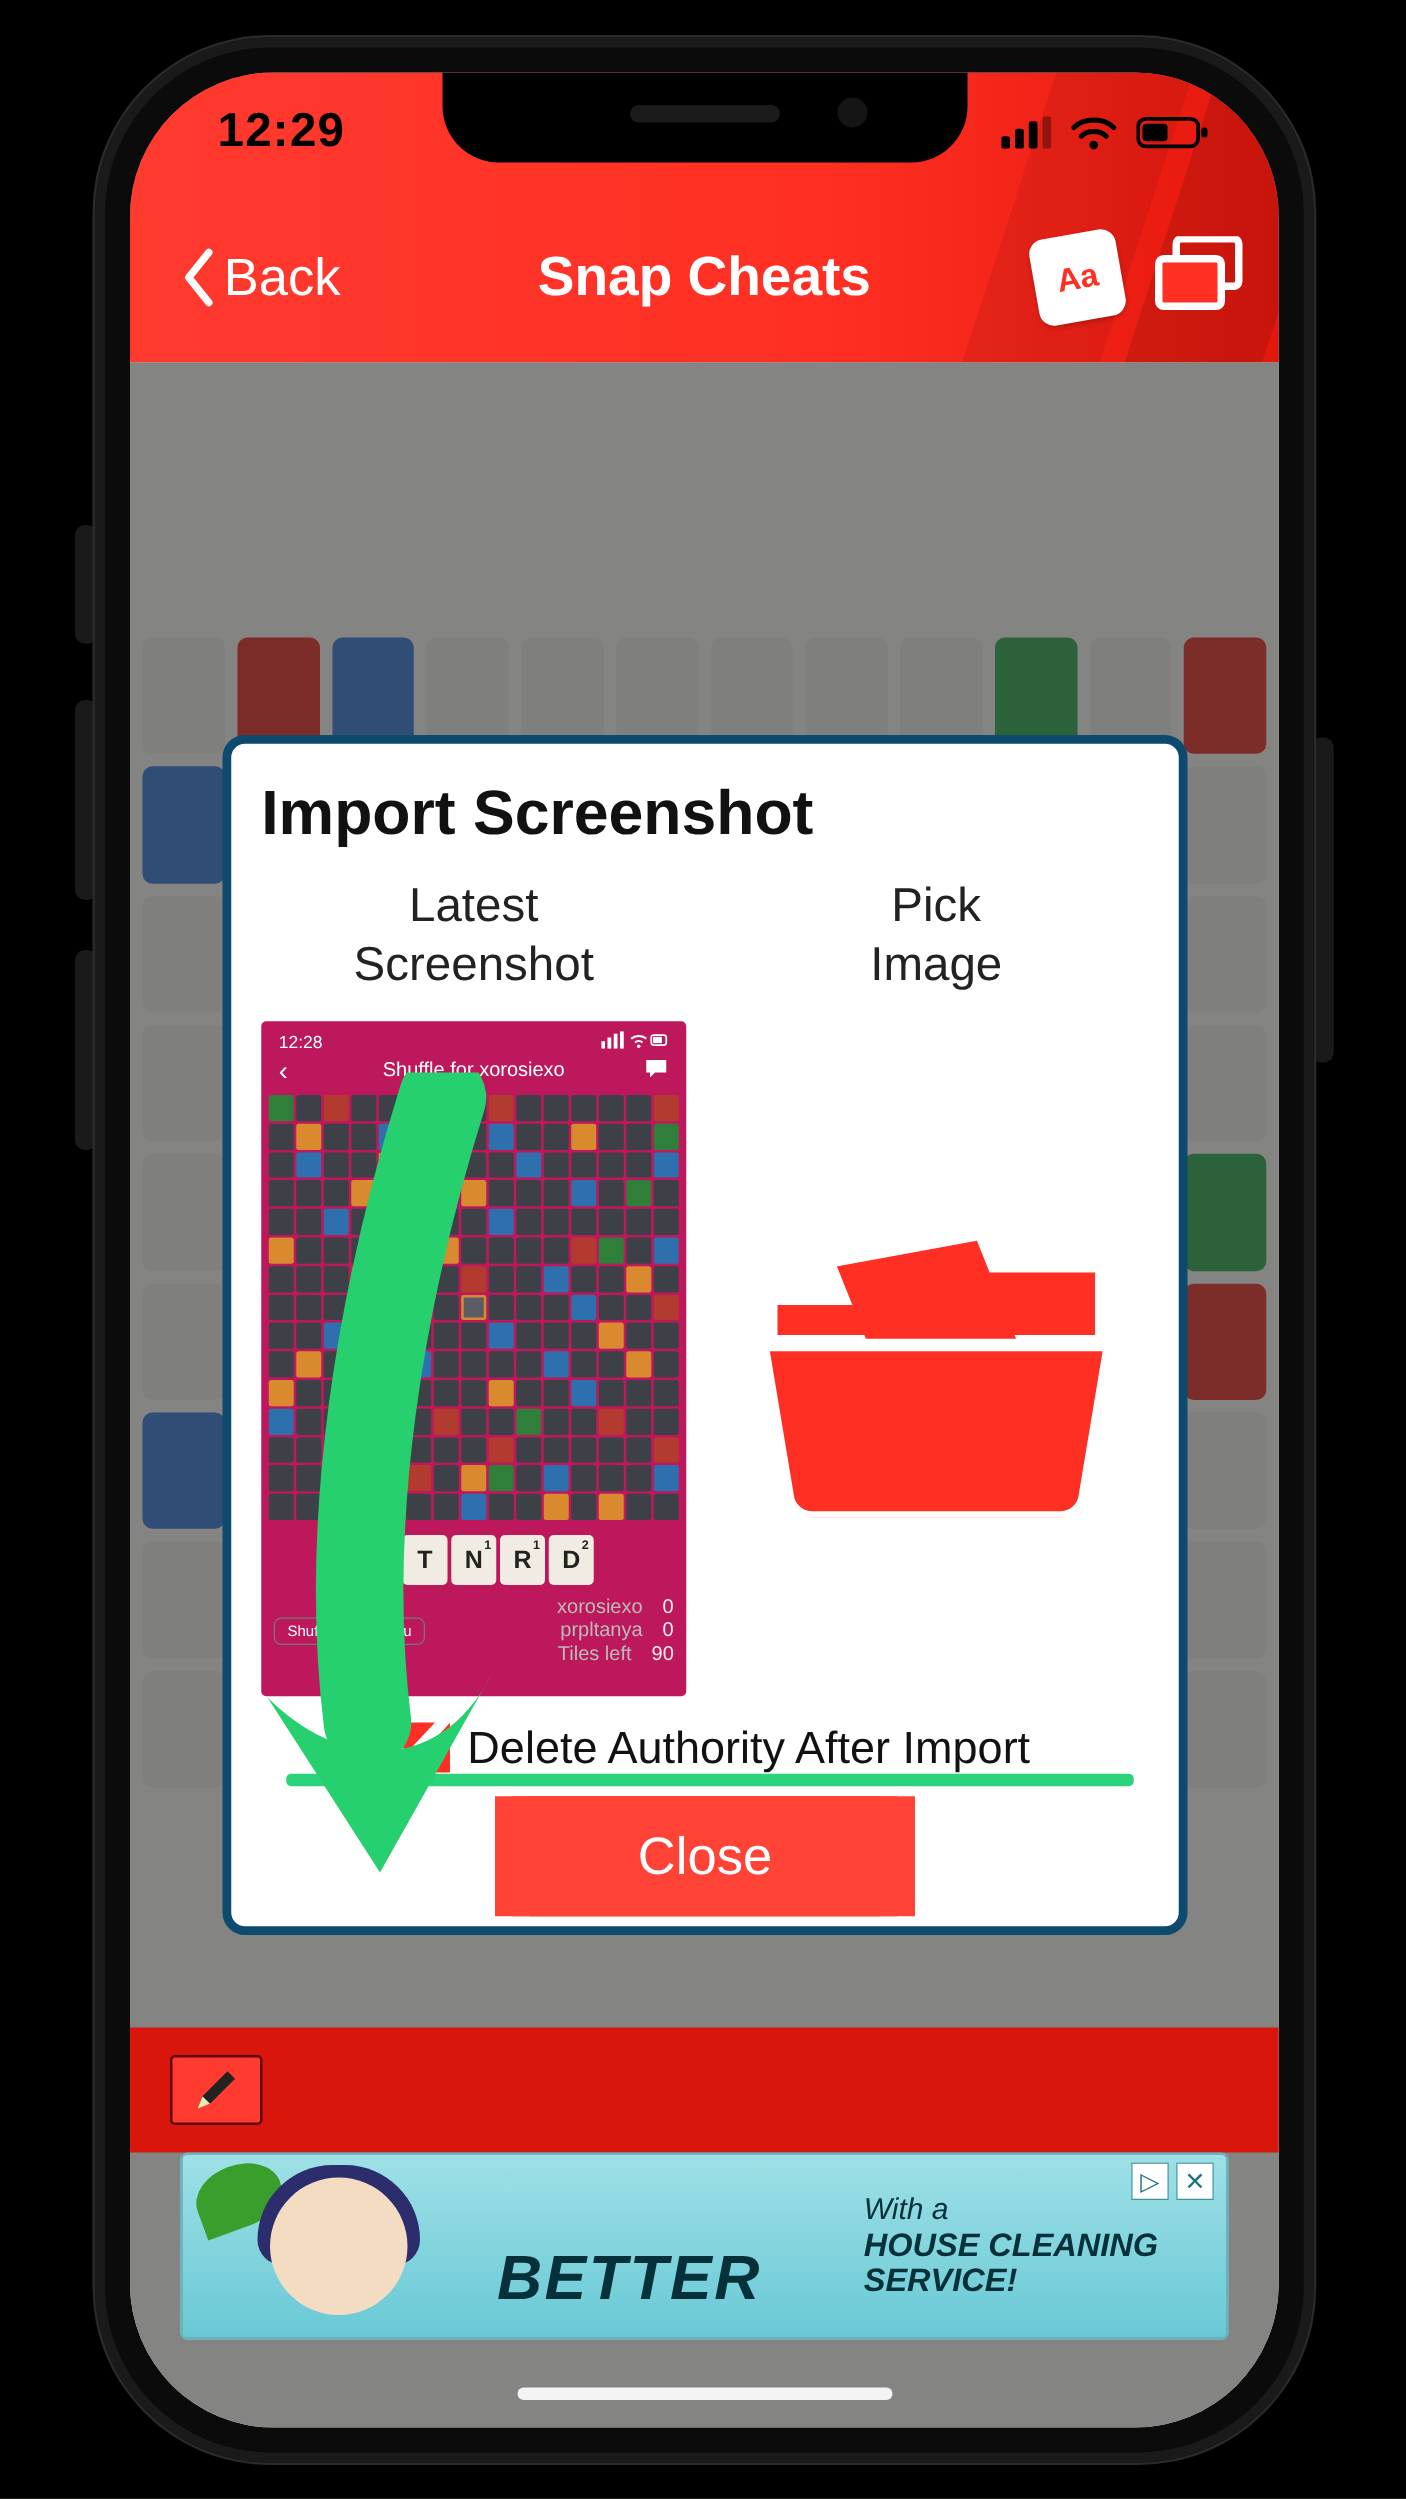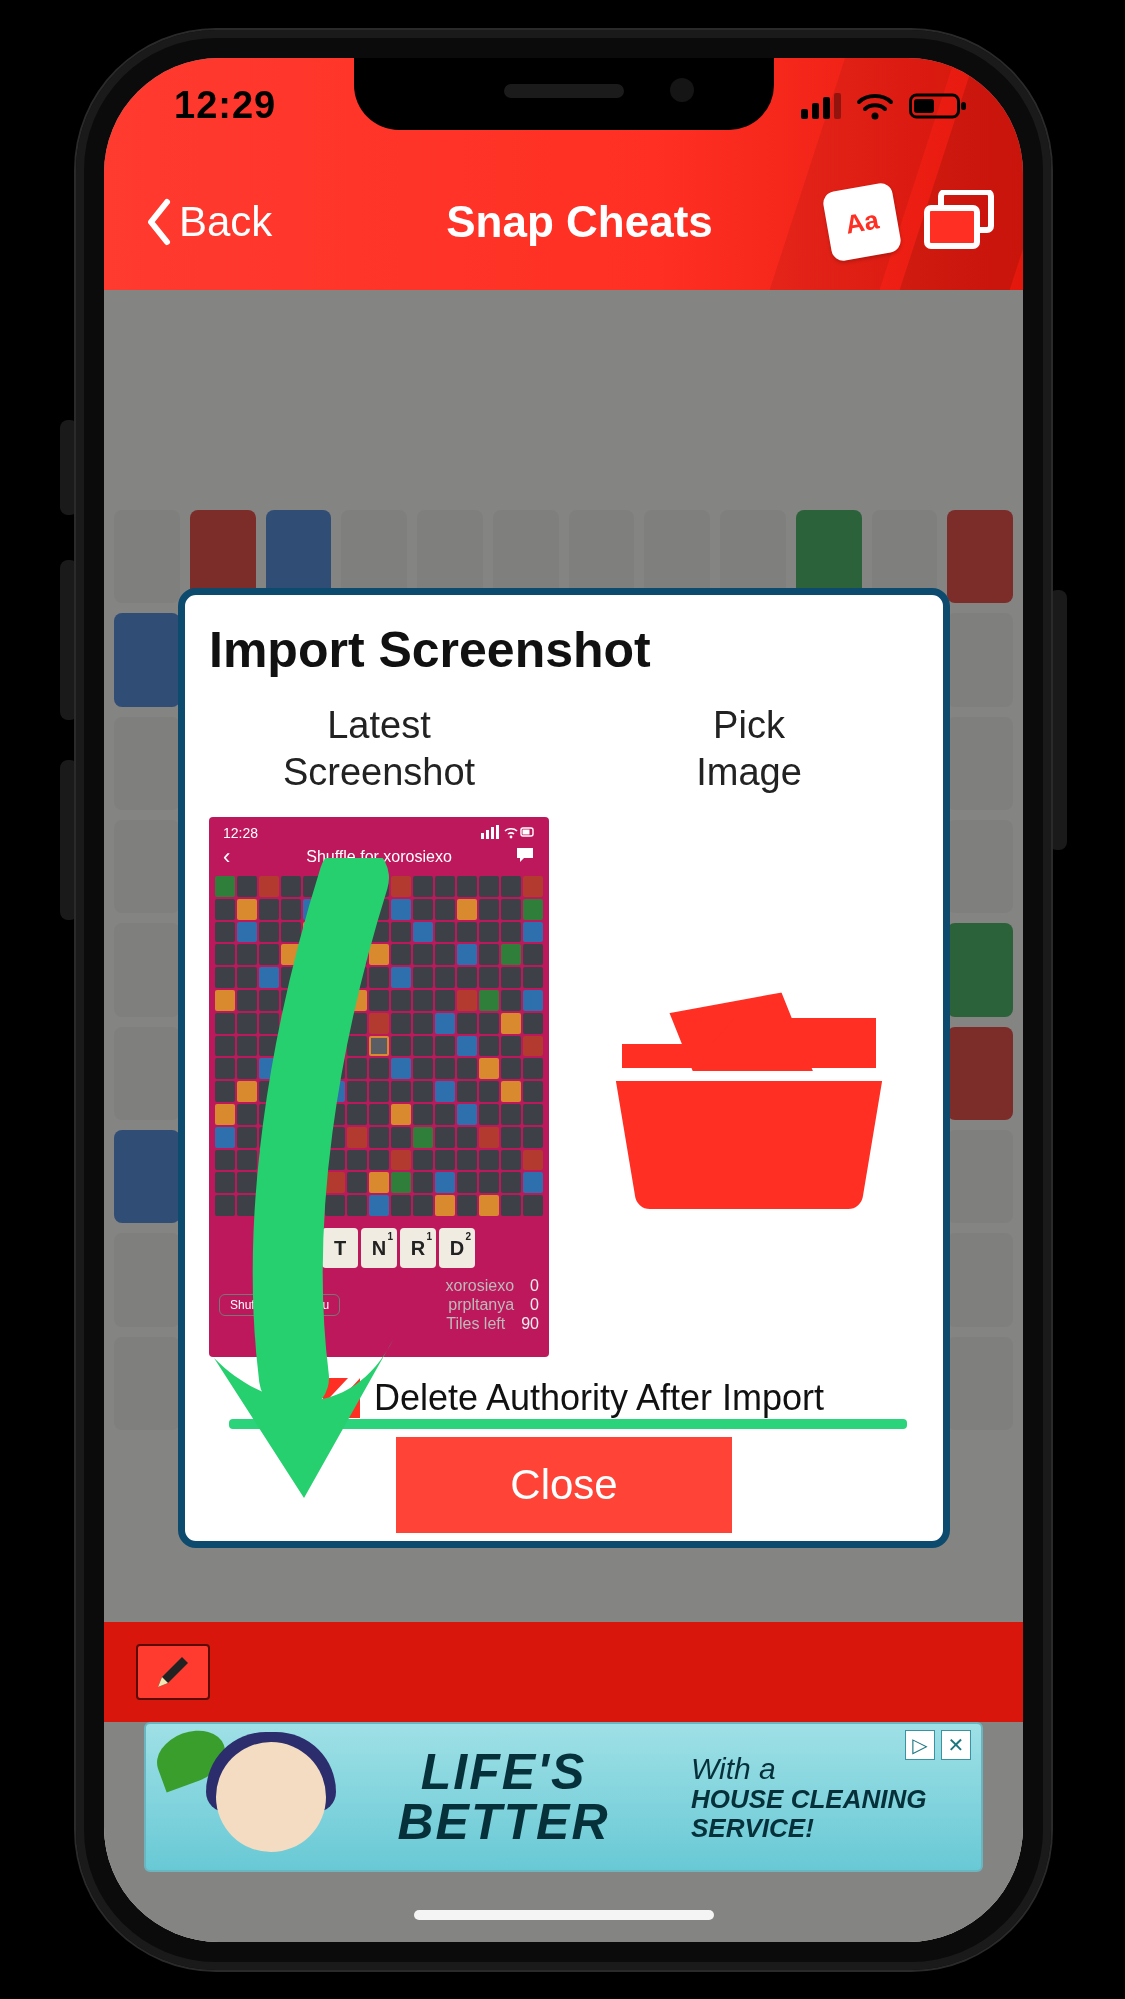--- a/index.html
+++ b/index.html
@@ -87,21 +87,21 @@
     position:absolute; top:95px; left:0; right:0; height:137px;
     display:flex; align-items:center; color:#fff;padding-left:17px;
   }
   .back{
     display:flex; align-items:center; gap:6px; font-size:42px;
     padding-left:24px; cursor:pointer; font-weight:400;
   }
   .back svg{ width:28px; height:48px; }
   .title{
     position:absolute; left:50%; transform:translateX(-50%);
-    font-size:44px; font-weight:700;margin-left:16px;
+    font-size:44px; font-weight:700;
   }
   .nav-icons{
     position:absolute; right:28px; display:flex; gap:26px; align-items:center;
   }
   .dict-icon{
     width:70px; height:70px; background:#fff; border-radius:12px;
     display:flex; align-items:center; justify-content:center;
     transform: rotate(-10deg);
     color:#ff2f23; font-weight:700; font-size:26px;
     box-shadow:0 2px 4px rgba(0,0,0,.2);
@@ -174,21 +174,21 @@
   }
   .ad .logo small{display:block; font-size:14px; font-style:italic; color:#1a6e2d; font-weight:400;}
   .ad .big{
     flex:1; text-align:center; font-size:50px; font-weight:900; color:#06313a;
     line-height:1.0; letter-spacing:2px; font-style:italic;
   }
   .ad .pitch{
     width:290px; font-size:26px; font-weight:700; font-style:italic;
     color:#06313a; line-height:1.1; padding-right:16px;
   }
-  .ad .pitch em{ font-style:italic; font-weight:400; display:block; font-size:30px; }
+  .ad .pitch em{ font-style:italic; font-weight:400; display:block; font-size:24px; }
 
   
   .home-ind{
     position:absolute; bottom:22px; left:50%; transform:translateX(-50%);
     width:300px; height:10px; border-radius:6px; background:#f4f4f4;
   }
 
   
   .modal{
     position:absolute; top:530px; left:74px; width:772px; height:960px;
@@ -475,21 +475,21 @@
       <div class="adchoice">
         <div>▷</div>
         <div>✕</div>
       </div>
       <div class="maid">
         <div class="leaf"></div>
           <div class="hair"></div>
           <div class="head"></div>
       </div>
       <div class="big">
-        <span>LIFE'S</span><br><span>BETTER</span>
+        <br><span>BETTER</span>
       </div>
       <div class="pitch">
         <em>With a</em>
         <span>HOUSE CLEANING SERVICE!</span>
       </div>
     </div>
 
     <div class="home-ind"></div>
 
     <div class="modal">

